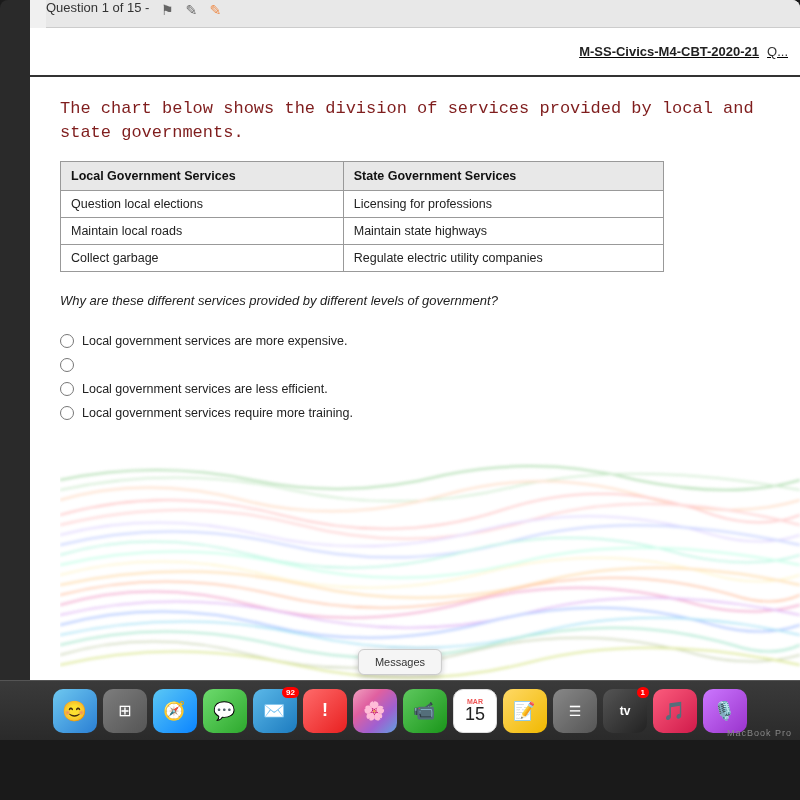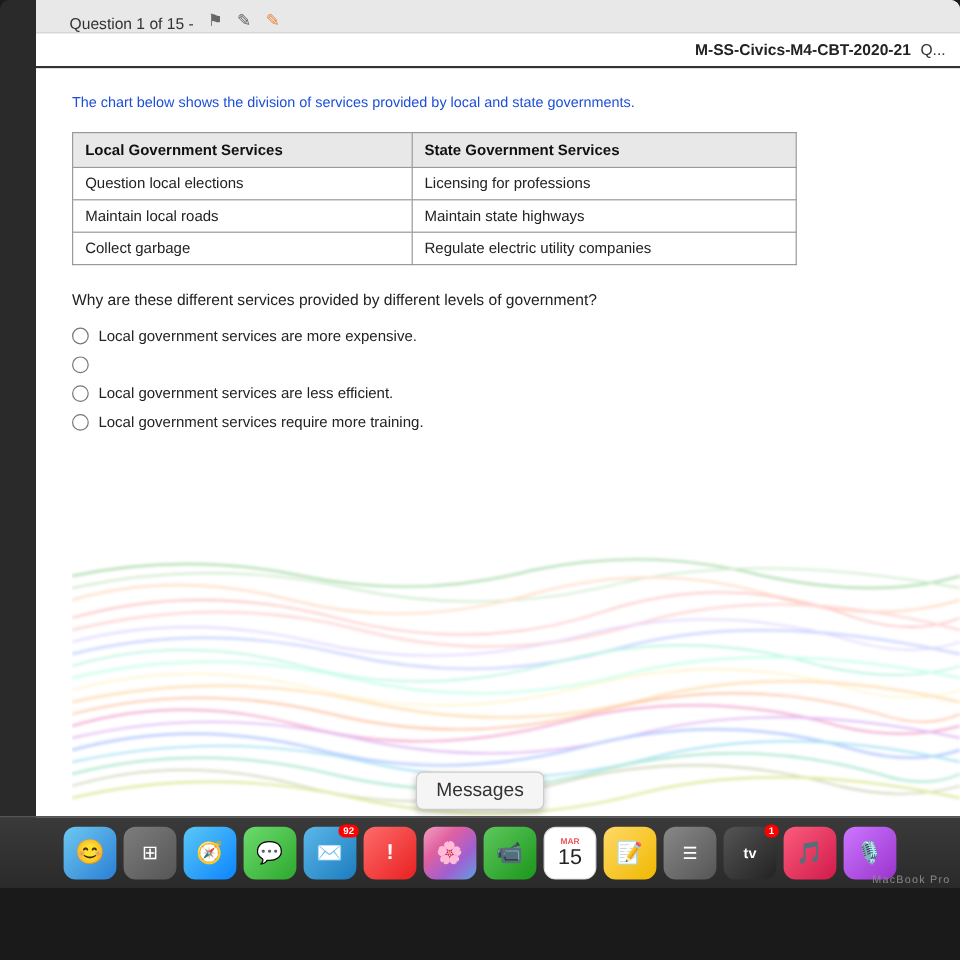--- a/index.html
+++ b/index.html
@@ -35,23 +35,24 @@
       background: #f0f0f0;
       overflow: hidden;
     }
 
     
     .toolbar {
       height: 28px;
       background: #e8e8e8;
       border-bottom: 1px solid #ccc;
       display: flex;
-      align-items: flex-end;
-      padding: 0 28px;
+      align-items: flex-start;
+      padding: 0 0;
       gap: 8px;
+      margin-left: 16px;
     }
 
     .question-nav {
       display: flex;
       align-items: center;
       gap: 6px;
       font-size: 13px;
       color: #333;
     }
 
@@ -79,43 +80,45 @@
       bottom: 0;
       background: white;
       overflow: hidden;
     }
 
     
     .exam-header {
       display: flex;
       justify-content: flex-end;
       align-items: center;
-      padding: 6px 12px;
+      padding: 16px 12px;
       border-bottom: 2px solid #333;
       background: white;
+      text-decoration: underline;
     }
 
     .exam-code {
       font-size: 13px;
       font-weight: 600;
       color: #222;
       margin-right: 8px;
     }
 
     
     .question-content {
       padding: 20px 30px;
       background: white;
     }
 
     .question-description {
-      font-size: 12px;
-      color: #1d4ed8;
+      font-size: 17px;
+      color: #7f1d1d;
       margin-bottom: 16px;
       line-height: 1.4;
+      font-family: Liberation Mono, monospace;
     }
 
     
     .services-table {
       border-collapse: collapse;
       width: 85%;
       margin-bottom: 20px;
       font-size: 12.5px;
     }
 
@@ -132,22 +135,23 @@
       border: 1px solid #999;
       padding: 6px 10px;
       color: #222;
       background: white;
     }
 
     
     .question-prompt {
       font-size: 13px;
       color: #222;
-      margin-bottom: 14px;
+      margin-bottom: 24px;
       line-height: 1.4;
+      font-style: italic;
     }
 
     
     .answer-choices {
       display: flex;
       flex-direction: column;
       gap: 10px;
     }
 
     .answer-choice {
@@ -185,21 +189,21 @@
     
     .messages-popup {
       position: absolute;
       bottom: 65px;
       left: 50%;
       transform: translateX(-50%);
       background: #f5f5f5;
       border: 1px solid #ccc;
       border-radius: 6px;
       padding: 6px 16px;
-      font-size: 16px;
+      font-size: 11px;
       color: #333;
       box-shadow: 0 2px 6px rgba(0,0,0,0.2);
       white-space: nowrap;
     }
 
     
     .dock {
       position: absolute;
       bottom: 0;
       left: 0;

